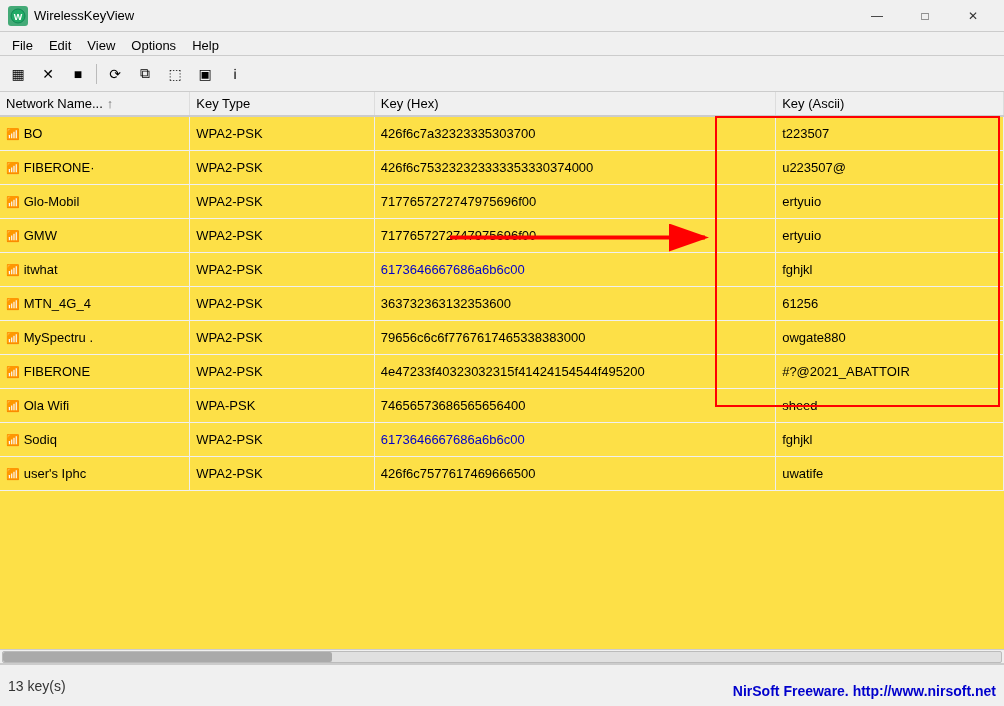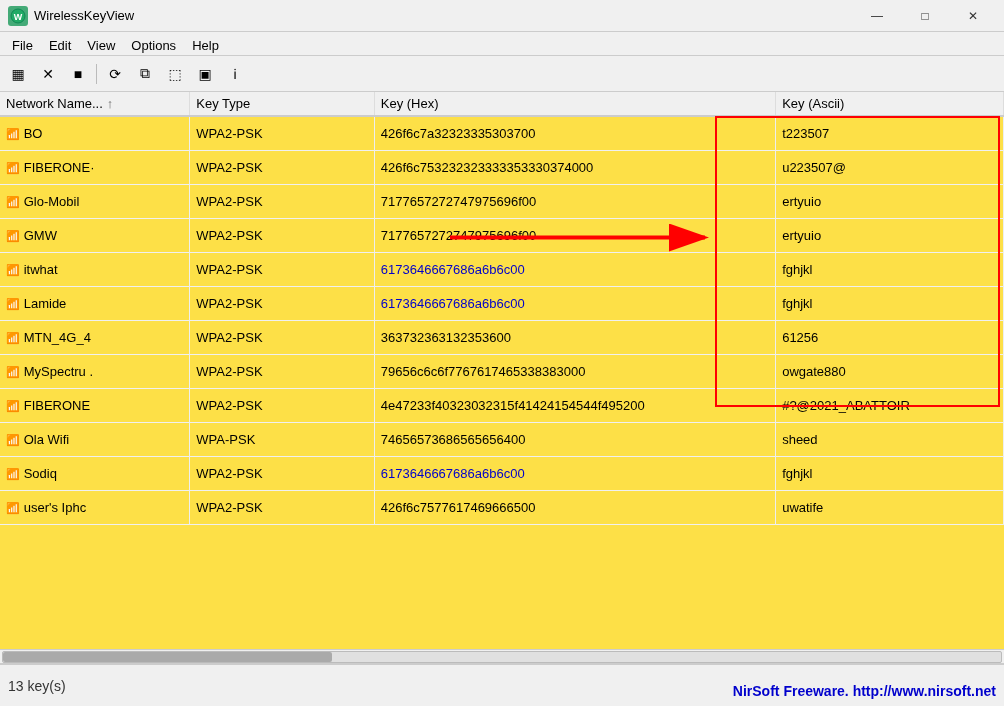--- a/index.html
+++ b/index.html
@@ -284,26 +284,20 @@
             <td>7177657272747975696f00</td>
             <td>ertyuio</td>
           </tr>
           <tr>
             <td><span style="color:green;font-size:11px;margin-right:4px;">📶</span><span>itwhat</span></td>
             <td>WPA2-PSK</td>
             <td style="color: rgb(0, 0, 204);">6173646667686a6b6c00</td>
             <td>fghjkl</td>
           </tr>
           <tr>
-            <td><span style="color:green;font-size:11px;margin-right:4px;">📶</span><span>Lamide</span></td>
-            <td>WPA2-PSK</td>
-            <td style="color: rgb(0, 0, 204);">6173646667686a6b6c00</td>
-            <td>fghjkl</td>
-          </tr>
-          <tr>
             <td><span style="color:green;font-size:11px;margin-right:4px;">📶</span><span>MTN_4G_4</span></td>
             <td>WPA2-PSK</td>
             <td>363732363132353600</td>
             <td>61256</td>
           </tr>
           <tr>
             <td><span style="color:green;font-size:11px;margin-right:4px;">📶</span><span>MySpectru<span> .</span></span></td>
             <td>WPA2-PSK</td>
             <td>79656c6c6f7767617465338383000</td>
             <td>owgate880</td>

